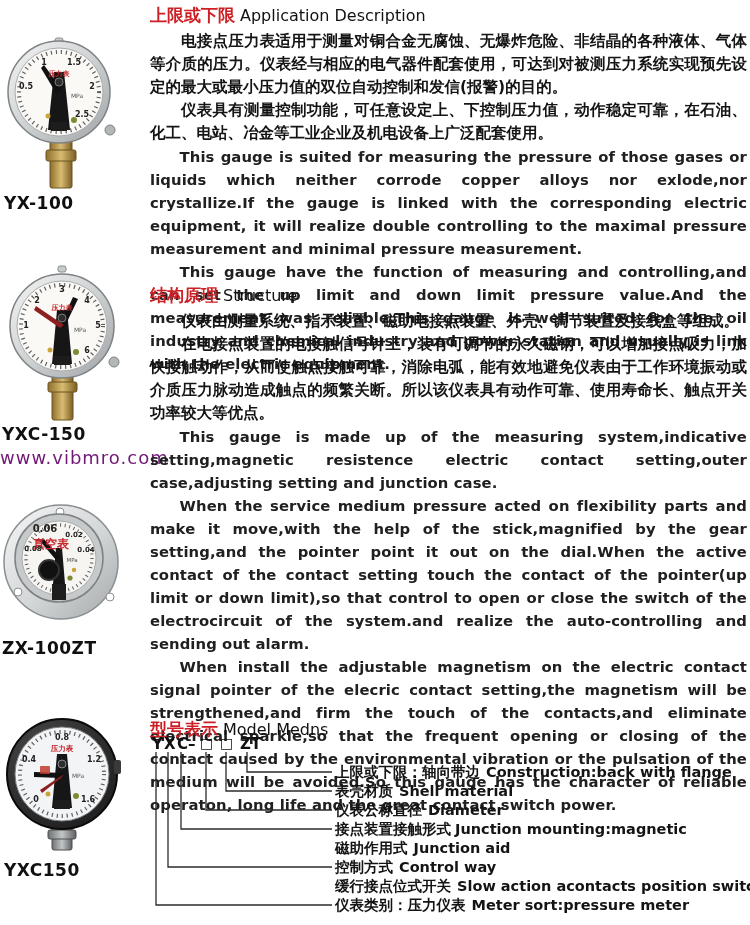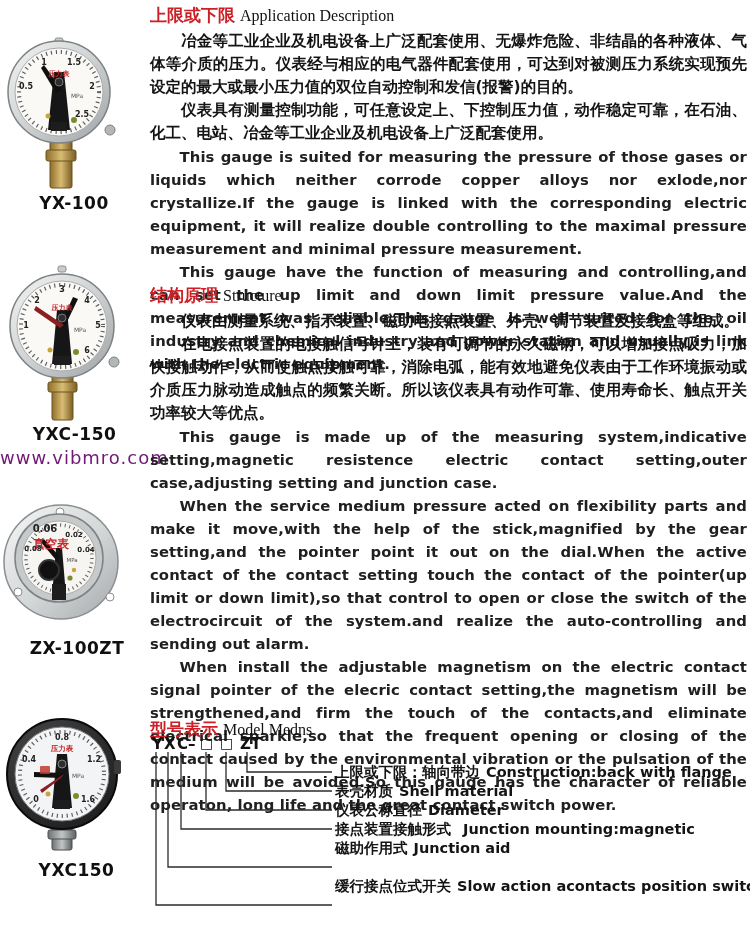--- a/index.html
+++ b/index.html
@@ -5,42 +5,42 @@
   html,body{margin:0;padding:0;background:#ffffff;}
   .page{
     position:relative;width:750px;height:925px;background:#ffffff;overflow:hidden;
     font-family:"DejaVu Sans","Liberation Sans",sans-serif;color:#1b1b1b;
   }
   
   .col{position:absolute;left:150px;top:0;width:597px;}
   .sec{position:absolute;left:0;width:597px;}
   .sec-h{font-size:17px;line-height:22px;margin:0 0 3px 0;white-space:nowrap;}
   .h-cn{color:#cd2026;font-weight:bold;}
-  .h-en{color:#111;font-weight:normal;font-size:16px;margin-left:5px;font-family:Liberation Serif, serif;}
+  .h-en{color:#111;font-weight:normal;font-size:16px;margin-left:5px;}
   p.cn{font-size:15.5px;font-weight:bold;line-height:23px;text-align:justify;
        text-indent:2em;margin:0;color:#141414;}
   p.en{font-size:14.8px;font-weight:bold;line-height:23px;text-align:justify;
        text-indent:2em;margin:0;color:#202020;letter-spacing:.1px;}
   
   .code-char{position:absolute;top:17px;font-size:15px;font-weight:bold;color:#111;}
   .code-box{font-size:14px;}
   .m-label{position:absolute;left:185px;height:19px;font-size:14.5px;font-weight:bold;
            white-space:nowrap;color:#141414;}
   .m-label .en{margin-left:6px;font-weight:bold;}
   .diagram-svg{position:absolute;left:0;top:0;}
   
   .gauge{position:absolute;margin:0;padding:0;}
   .gauge svg{position:absolute;left:0;top:0;}
   .dial-num{position:absolute;transform:translate(-50%,-50%);font-size:8px;font-weight:bold;
             color:#222;line-height:8px;white-space:nowrap;}
   .dial-title{position:absolute;transform:translate(-50%,-50%);font-size:7px;font-weight:bold;
               color:#c3282d;line-height:7px;white-space:nowrap;}
   .dial-unit{position:absolute;transform:translate(-50%,-50%);font-size:6px;color:#555;
              line-height:6px;white-space:nowrap;}
-  .caption{position:absolute;text-align:center;font-size:17px;font-weight:bold;color:#101010;
+  .caption{position:absolute;text-align:left;font-size:17px;font-weight:bold;color:#101010;
            letter-spacing:.5px;}
   .watermark{position:absolute;left:0;top:447px;font-size:18px;color:#701a75;
              letter-spacing:1px;white-space:nowrap;}
 </style>
 </head>
 <body>
 
 <div class="page">
 
   <figure class="gauge" style="left:4px;top:34px;width:140px;height:158px">
@@ -193,21 +193,21 @@
     <span class="dial-unit" style="left:74px;top:74px">MPa</span>
   </figure>
   <div class="caption" style="left:4px;top:860px;width:145px">YXC150</div>
 
   <div class="col">
 
     <section class="sec" style="top:4px">
       <h2 class="sec-h">
         <span class="h-cn">上限或下限</span><span class="h-en">Application Description</span>
       </h2>
-      <p class="cn">冶金等工业企业及机电设备上广泛配套使用、无爆炸危险、非结晶的各种液体、气体等介质的压力。仪表经与相应的电气器件配套使用，可达到对被测压力系统实现预先设定的最大或最小压力值的双位自动控制和发信(报警)的目的。</p>
+      <p class="cn">电接点压力表适用于测量对铜合金无腐蚀、无爆炸危险、非结晶的各种液体、气体等介质的压力。仪表经与相应的电气器件配套使用，可达到对被测压力系统实现预先设定的最大或最小压力值的双位自动控制和发信(报警)的目的。</p>
       <p class="cn">仪表具有测量控制功能，可任意设定上、下控制压力值，动作稳定可靠，在石油、化工、电站、冶金等工业企业及机电设备上广泛配套使用。</p>
       <p class="en">This gauge is suited for measuring the pressure of those gases or liquids which neither corrode copper alloys nor exlode,nor crystallize.If the gauge is linked with the corresponding electric equipment, it will realize double controlling to the maximal pressure measurement and minimal pressure measurement.</p>
       <p class="en">This gauge have the function of measuring and controlling,and can set the up limit and down limit pressure value.And the measurement was reliable.This gauge is well suited for the oil industry and chemical industry and power station and usually is link with the electric  equipment.</p>
     </section>
 
     <section class="sec" style="top:284px">
       <h2 class="sec-h">
         <span class="h-cn">结构原理</span><span class="h-en">Structure</span>
       </h2>
       <p class="cn">仪表由测量系统、指示装置、磁助电接点装置、外壳、调节装置及接线盒等组成。</p>
@@ -244,23 +244,29 @@
       <div class="m-label" style="top:45px">
         <span>上限或下限：轴向带边</span><span class="en">Construction:back with flange</span>
       </div>
       <div class="m-label" style="top:64px">
         <span>表壳材质</span><span class="en">Shell material</span>
       </div>
       <div class="m-label" style="top:83px">
         <span>仪表公称直径</span><span class="en">Diameter</span>
       </div>
       <div class="m-label" style="top:102px">
-        <span>接点装置接触形式</span><span class="en" style="margin-left:12px">Junction mounting:magnetic</span>
+        <span>接点装置接触形式</span><span class="en" style="margin-left:4px">Junction mounting:magnetic</span>
       </div>
       <div class="m-label" style="top:121px">
         <span>磁助作用式</span><span class="en">Junction aid</span>
       </div>
+      <div class="m-label" style="top:140px">
+        <span>控制方式</span><span class="en">Control way</span>
+      </div>
       <div class="m-label" style="top:159px">
         <span>缓行接点位式开关</span><span class="en">Slow action acontacts position switch</span>
+      </div>
+      <div class="m-label" style="top:178px">
+        <span>仪表类别：压力仪表</span><span class="en">Meter sort:pressure meter</span>
       </div>
     </section>
   </div>
 </div>
 
 </body></html>

